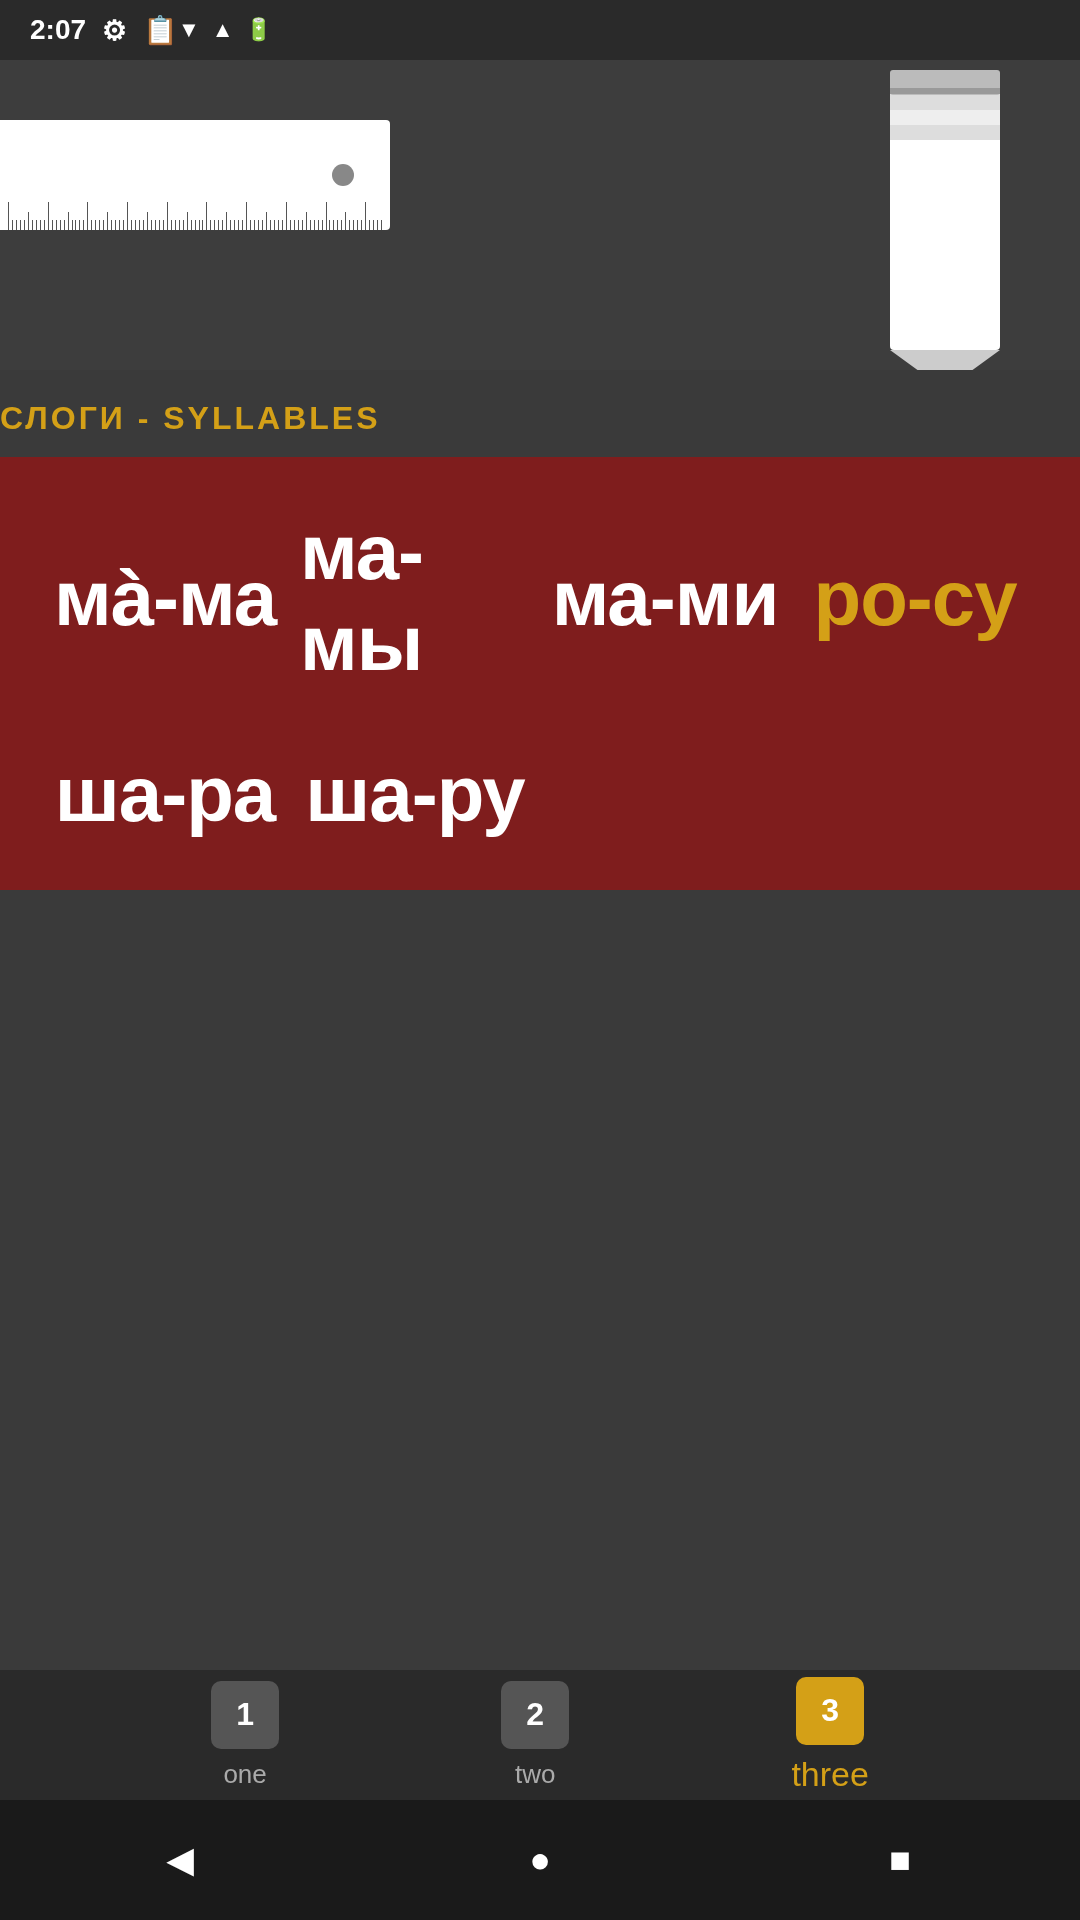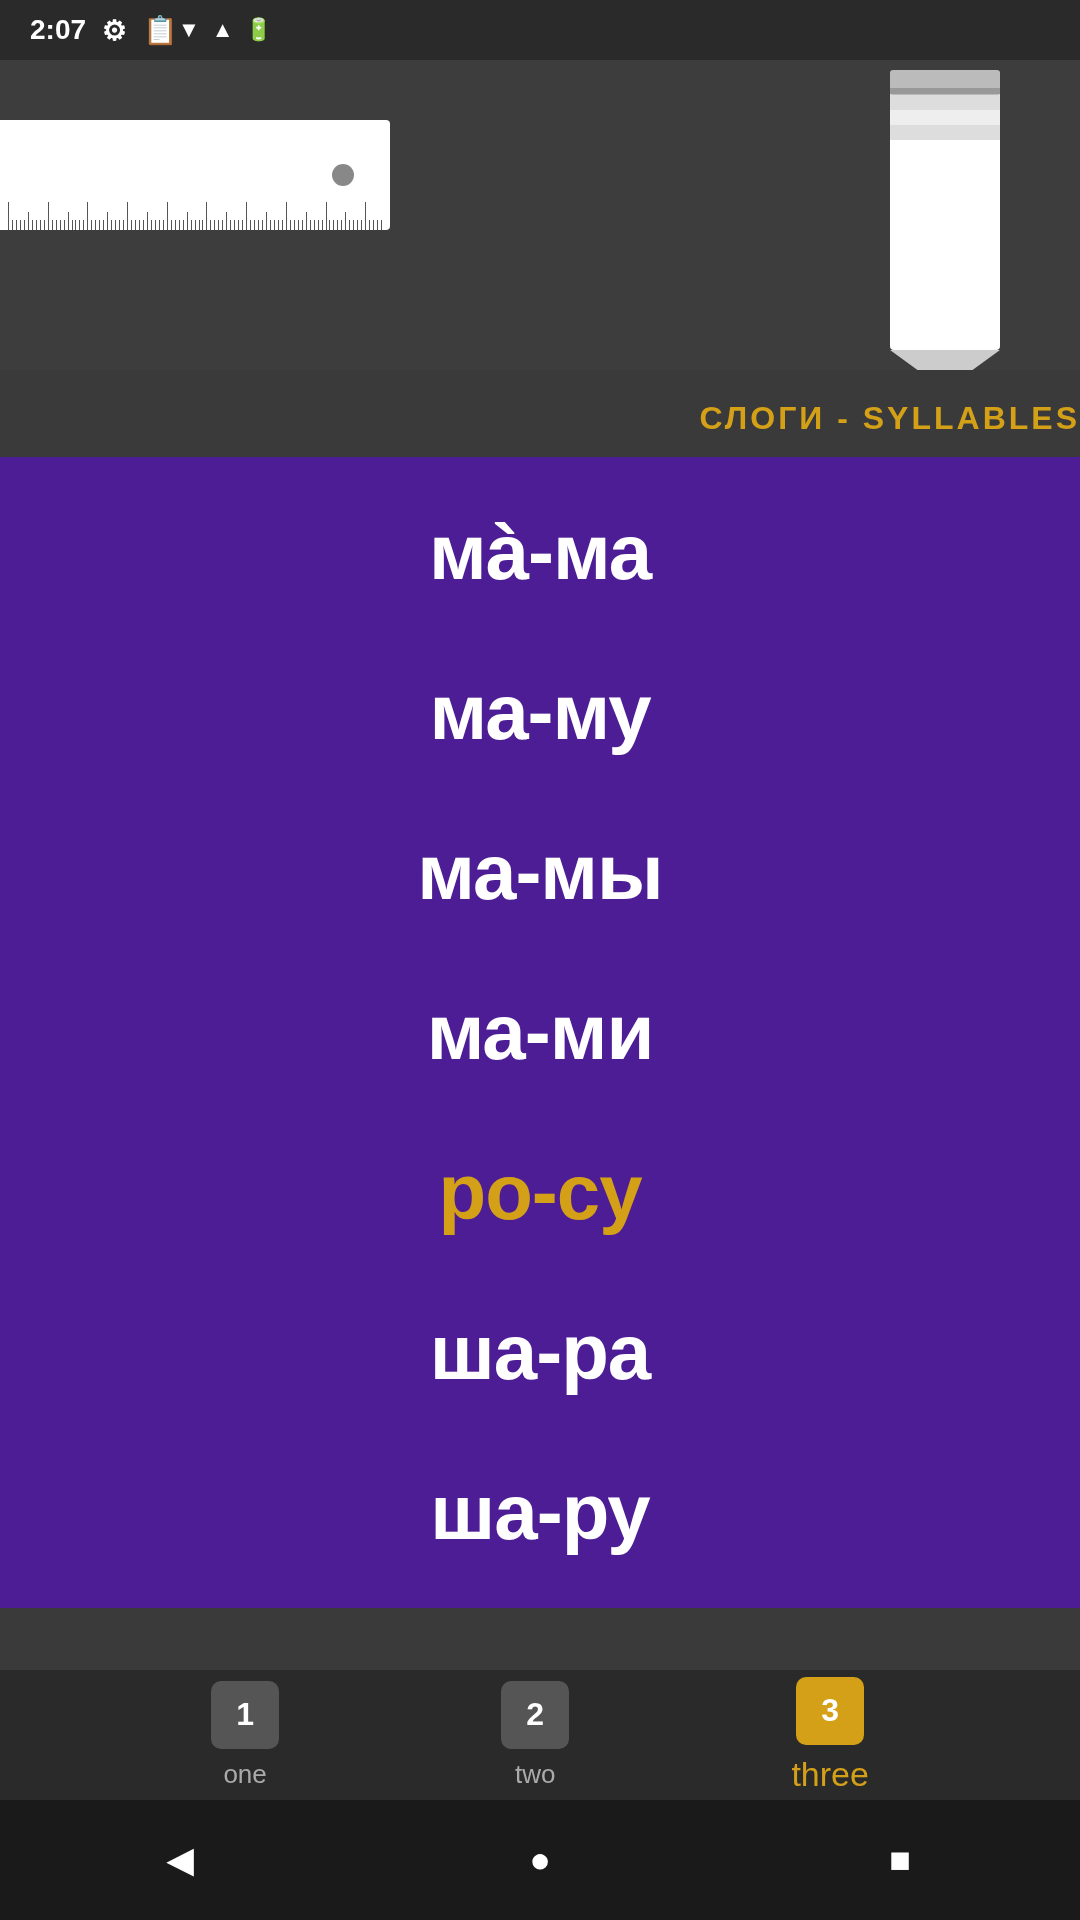--- a/index.html
+++ b/index.html
@@ -93,36 +93,36 @@
       width: 2px;
       background: #555;
     }
 
     .tick-tall { height: 28px; }
     .tick-mid  { height: 18px; }
     .tick-short{ height: 10px; }
 
     
     #subtitle {
-      text-align: right;
+      text-align: left;
       color: #d4a017;
       font-size: 32px;
       font-weight: 600;
       letter-spacing: 3px;
       padding: 30px 0 20px;
       background: #3a3a3a;
     }
 
     
     #main-grid {
       display: grid;
-      grid-template-columns: 1fr;
-      gap: 9px;
+      grid-template-columns: 1fr 1fr 1fr 1fr;
+      gap: 0;
       padding: 20px 40px;
-      background: #4c1d95;
+      background: #7f1d1d;
     }
 
     .word-cell {
       display: flex;
       align-items: center;
       justify-content: center;
       padding: 30px 10px;
       font-size: 78px;
       font-weight: 700;
       letter-spacing: -1px;
@@ -356,23 +356,20 @@
 
 <div id="subtitle">
   <span>СЛОГИ - SYLLABLES</span>
 </div>
 
 <div id="main-grid">
 
   <div class="word-cell word-white">
     <span>мà-ма</span>
   </div>
-  <div class="word-cell word-white">
-    <span>ма-му</span>
-  </div>
 
   <div class="word-cell word-white">
     <span>ма-мы</span>
   </div>
   <div class="word-cell word-white">
     <span>ма-ми</span>
   </div>
 
   <div class="word-cell word-yellow">
     <span>ро-су</span>

